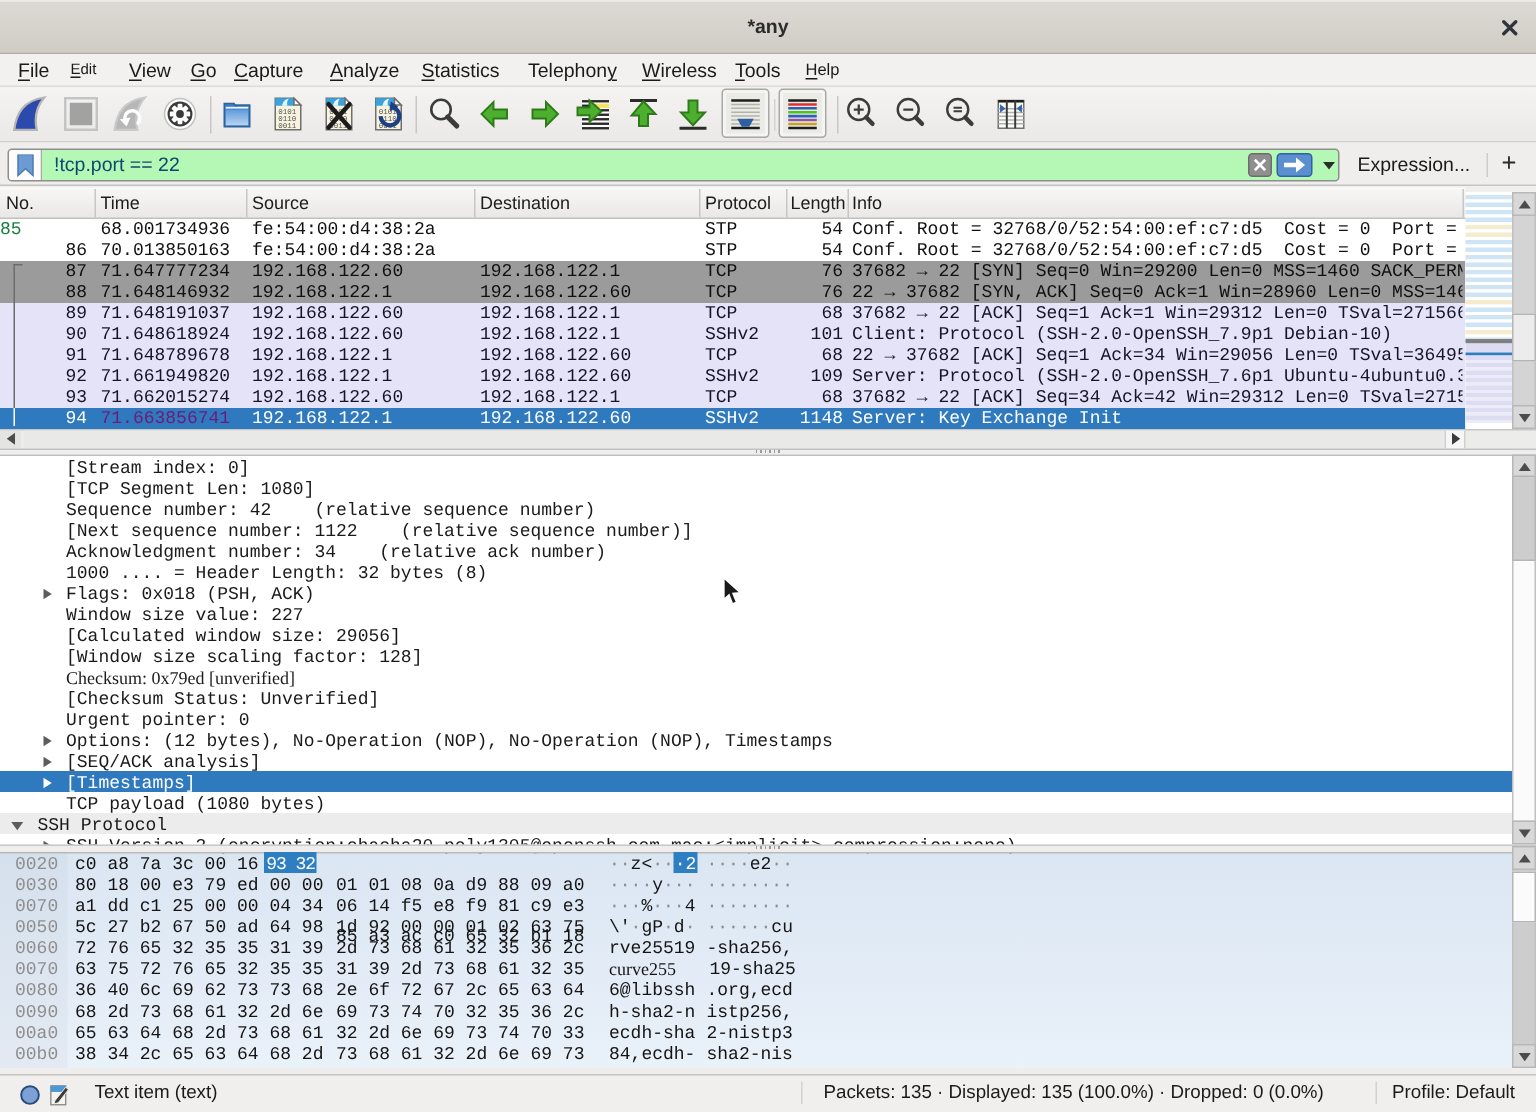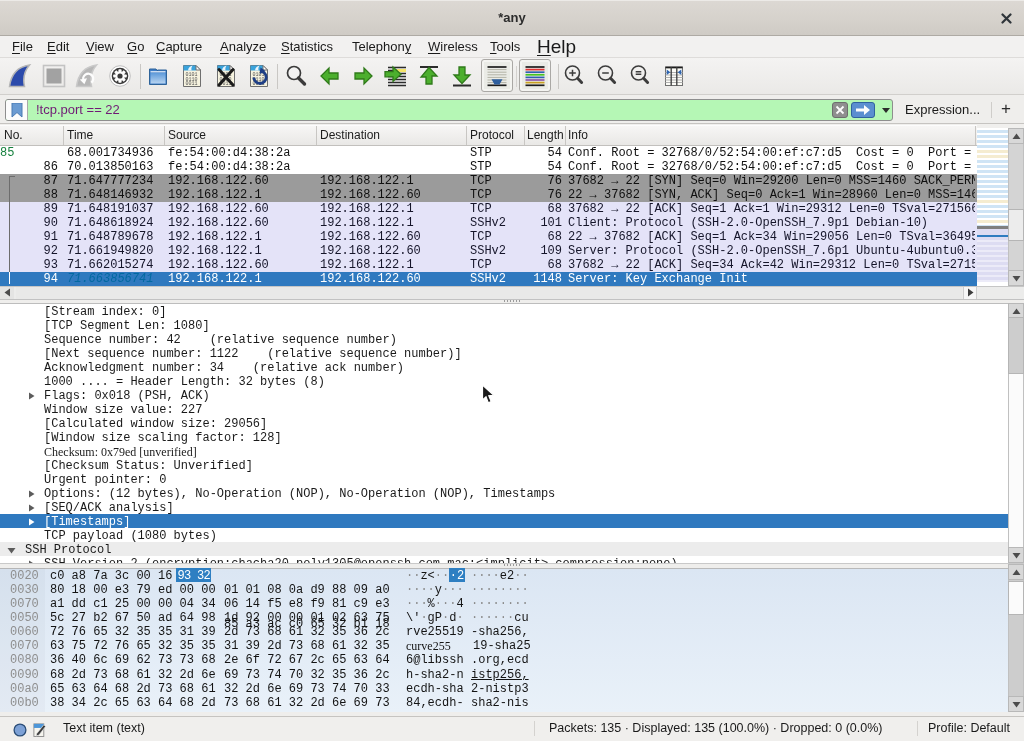--- a/index.html
+++ b/index.html
@@ -10,30 +10,30 @@
 </style></head><body>
 
 <div class="abs" style="left:0;top:0;width:1024px;height:36px;background:linear-gradient(#dcd8d3 0%,#d5d1cb 60%,#cfcbc5 100%);border-top:1px solid #eceae7;border-bottom:1px solid #aeaaa4;"></div>
 <div class="abs" style="left:0;top:0;width:1024px;height:36px;text-align:center;font-size:13px;font-weight:bold;color:#2c2c2c;line-height:36px;">*any</div>
 <svg class="abs" style="left:1001px;top:13px;" width="11" height="11" viewBox="0 0 11 11">
     <path d="M1.5 1.5 L9.5 9.5 M9.5 1.5 L1.5 9.5" stroke="#2e3439" stroke-width="2.2" stroke-linecap="round"></path>
   </svg>
 
 <div class="abs" style="left:0;top:36px;width:1024px;height:22px;background:#f2f1f0;border-bottom:1px solid #dedcda;"></div>
 <div class="abs" style="left:12px;top:36px;height:22px;line-height:22px;font-size:13px;color:#1a1a1a;"><span class="u">F</span>ile</div>
-<div class="abs" style="left:47px;top:36px;height:22px;line-height:22px;font-size:13px;color:#1a1a1a;"><span class="u">E</span>dit</div>
+<div class="abs" style="left:47px;top:36px;height:22px;line-height:22px;font-size:10px;color:#1a1a1a;"><span class="u">E</span>dit</div>
 <div class="abs" style="left:86px;top:36px;height:22px;line-height:22px;font-size:13px;color:#1a1a1a;"><span class="u">V</span>iew</div>
 <div class="abs" style="left:127px;top:36px;height:22px;line-height:22px;font-size:13px;color:#1a1a1a;"><span class="u">G</span>o</div>
 <div class="abs" style="left:156px;top:36px;height:22px;line-height:22px;font-size:13px;color:#1a1a1a;"><span class="u">C</span>apture</div>
 <div class="abs" style="left:220px;top:36px;height:22px;line-height:22px;font-size:13px;color:#1a1a1a;"><span class="u">A</span>nalyze</div>
 <div class="abs" style="left:281px;top:36px;height:22px;line-height:22px;font-size:13px;color:#1a1a1a;"><span class="u">S</span>tatistics</div>
 <div class="abs" style="left:352px;top:36px;height:22px;line-height:22px;font-size:13px;color:#1a1a1a;">Telephon<span class="u">y</span></div>
 <div class="abs" style="left:428px;top:36px;height:22px;line-height:22px;font-size:13px;color:#1a1a1a;"><span class="u">W</span>ireless</div>
 <div class="abs" style="left:490px;top:36px;height:22px;line-height:22px;font-size:13px;color:#1a1a1a;"><span class="u">T</span>ools</div>
-<div class="abs" style="left:537px;top:36px;height:22px;line-height:22px;font-size:19px;color:#1a1a1a;"><span class="u">H</span>elp</div>
+<div class="abs" style="left:537px;top:36px;height:22px;line-height:22px;font-size:11px;color:#1a1a1a;"><span class="u">H</span>elp</div>
 <div class="abs" style="left:0;top:58px;width:1024px;height:37px;background:linear-gradient(#f4f3f2,#eae9e7);border-bottom:1px solid #d1cfcc;"></div>
 <div class="abs" style="left:140px;top:64px;width:1px;height:25px;background:#c9c7c4;"></div>
 <div class="abs" style="left:277px;top:64px;width:1px;height:25px;background:#c9c7c4;"></div>
 <div class="abs" style="left:558px;top:64px;width:1px;height:25px;background:#c9c7c4;"></div>
 <div class="abs" style="left:481px;top:59px;width:32px;height:33px;background:#eaebe6;border:1px solid #aaa8a5;border-radius:3px;box-shadow:inset 0 0 0 2px #f4f4f1;"></div>
 <div class="abs" style="left:519px;top:59px;width:32px;height:33px;background:#eaebe6;border:1px solid #aaa8a5;border-radius:3px;box-shadow:inset 0 0 0 2px #f4f4f1;"></div>
 <div class="abs" style="left:516px;top:66px;width:1px;height:21px;background:#d4d2cf;"></div>
 <svg class="abs" style="left:8px;top:64px;" width="24" height="24" viewBox="0 0 24 24">
     <path d="M1.5 22.5 C3 11 8 3 21.5 1 C15.5 8 15 15.5 16.5 22.5 Z" fill="#2b4aab" stroke="#b5b5b5" stroke-width="1.5"></path>
   </svg>
@@ -196,21 +196,21 @@
     <path d="M4.7 5.5 l3.6 2.8 -3.6 2.8 z" fill="#2e64b1"></path>
     <path d="M19.3 5.5 l-3.6 2.8 3.6 2.8 z" fill="#2e64b1"></path>
   </svg>
 
 <div class="abs" style="left:0;top:95px;width:1024px;height:29px;background:#efeeec;border-bottom:1px solid #c6c4c1;"></div>
 <div class="abs" style="left:5px;top:99px;width:888px;height:22px;background:#b5f7b5;border:1px solid #8e8e8e;border-radius:3px;"></div>
 <div class="abs" style="left:6px;top:100px;width:22px;height:20px;background:#fcfcfc;border-right:1px solid #a9a9a9;border-radius:2px 0 0 2px;"></div>
 <svg class="abs" style="left:11px;top:103px;" width="12" height="15" viewBox="0 0 12 15">
     <path d="M1 0 h10 v14 l-5 -4.5 -5 4.5 z" fill="#6b9bd2" stroke="#4a7ab2" stroke-width="1"></path>
   </svg>
-<div class="abs" style="left:36px;top:99px;height:40px;line-height:22px;font-size:13px;color:#701a75;">!tcp.port == 22</div>
+<div class="abs" style="left:36px;top:99px;height:40px;line-height:22px;font-size:13px;color:#0c4a6e;">!tcp.port == 22</div>
 <div class="abs" style="left:832px;top:102px;width:16px;height:16px;background:#8f8f8f;border:1px solid #6d6d6d;border-radius:3px;"></div>
 <svg class="abs" style="left:835px;top:105px;" width="10" height="10" viewBox="0 0 10 10">
     <path d="M1.5 1.5 L8.5 8.5 M8.5 1.5 L1.5 8.5" stroke="#fdfdfd" stroke-width="1.8"></path>
   </svg>
 <div class="abs" style="left:851px;top:102px;width:24px;height:16px;background:#5b8fd0;border:1px solid #30629f;border-radius:3px;"></div>
 <svg class="abs" style="left:855px;top:105px;" width="16" height="10" viewBox="0 0 16 10">
     <path d="M1 3.5 h8 v-3.5 l6 5 -6 5 v-3.5 h-8 z" fill="#fdfdfd"></path>
   </svg>
 <svg class="abs" style="left:881px;top:107px;" width="10" height="7" viewBox="0 0 10 7">
     <path d="M1 1 h8 l-4 5 z" fill="#2c2c2c"></path>
@@ -302,21 +302,21 @@
 <div class="abs" style="left:0;top:258px;width:977px;height:14px;background:#e4e3f8;"></div>
 <div class="abs mono" style="left:0;top:258px;width:58px;text-align:right;color:#15152a;">93</div>
 <div class="abs mono" style="left:67px;top:258px;color:#15152a;">71.662015274</div>
 <div class="abs mono" style="left:168px;top:258px;color:#15152a;">192.168.122.60</div>
 <div class="abs mono" style="left:320px;top:258px;color:#15152a;">192.168.122.1</div>
 <div class="abs mono" style="left:470px;top:258px;color:#15152a;">TCP</div>
 <div class="abs mono" style="left:470px;top:258px;width:92px;text-align:right;color:#15152a;">68</div>
 <div class="abs mono" style="left:568px;top:258px;width:407px;overflow:hidden;color:#15152a;">37682 → 22 [ACK] Seq=34 Ack=42 Win=29312 Len=0 TSval=2715</div>
 <div class="abs" style="left:0;top:272px;width:977px;height:14px;background:#2f79bf;"></div>
 <div class="abs mono" style="left:0;top:272px;width:58px;text-align:right;color:#ffffff;">94</div>
-<div class="abs mono" style="left:67px;top:272px;color:#0369a1;font-style:italic;">71.663856741</div>
+<div class="abs mono" style="left:67px;top:272px;color:#701a75;">71.663856741</div>
 <div class="abs mono" style="left:168px;top:272px;color:#ffffff;">192.168.122.1</div>
 <div class="abs mono" style="left:320px;top:272px;color:#ffffff;">192.168.122.60</div>
 <div class="abs mono" style="left:470px;top:272px;color:#ffffff;">SSHv2</div>
 <div class="abs mono" style="left:470px;top:272px;width:92px;text-align:right;color:#ffffff;">1148</div>
 <div class="abs mono" style="left:568px;top:272px;width:407px;overflow:hidden;color:#ffffff;">Server: Key Exchange Init</div>
 <div class="abs" style="left:9px;top:176px;width:1px;height:96px;background:#6d6d6d;"></div>
 <div class="abs" style="left:9px;top:176px;width:6px;height:1px;background:#6d6d6d;"></div>
 <div class="abs" style="left:9px;top:272px;width:1px;height:12px;background:#ffffff;"></div>
 <div class="abs" style="left:977px;top:146px;width:31px;height:140px;background:#ffffff;"></div>
 <div class="abs" style="left:977px;top:128px;width:31px;height:158px;background:#ffffff;"></div>
@@ -489,21 +489,21 @@
 <div class="abs mono" style="left:473px;top:639.2px;color:#141414;">19-sha25</div>
 <div class="abs mono" style="left:10px;top:653.4px;color:#8e8e8e;">0080</div>
 <div class="abs mono" style="left:50px;top:653.4px;color:#141414;">36 40 6c 69 62 73 73 68</div>
 <div class="abs mono" style="left:406px;top:653.4px;color:#141414;">6@libssh</div>
 <div class="abs mono" style="left:224px;top:653.4px;color:#141414;">2e 6f 72 67 2c 65 63 64</div>
 <div class="abs mono" style="left:471px;top:653.4px;color:#141414;">.org,ecd</div>
 <div class="abs mono" style="left:10px;top:667.5px;color:#8e8e8e;">0090</div>
 <div class="abs mono" style="left:50px;top:667.5px;color:#141414;">68 2d 73 68 61 32 2d 6e</div>
 <div class="abs mono" style="left:406px;top:667.5px;color:#141414;">h-sha2-n</div>
 <div class="abs mono" style="left:224px;top:667.5px;color:#141414;">69 73 74 70 32 35 36 2c</div>
-<div class="abs mono" style="left:471px;top:667.5px;color:#141414;text-decoration:underline;">istp256,</div>
+<div class="abs mono" style="left:471px;top:667.5px;color:#141414;">istp256,</div>
 <div class="abs mono" style="left:10px;top:681.7px;color:#8e8e8e;">00a0</div>
 <div class="abs mono" style="left:50px;top:681.7px;color:#141414;">65 63 64 68 2d 73 68 61</div>
 <div class="abs mono" style="left:406px;top:681.7px;color:#141414;">ecdh-sha</div>
 <div class="abs mono" style="left:224px;top:681.7px;color:#141414;">32 2d 6e 69 73 74 70 33</div>
 <div class="abs mono" style="left:471px;top:681.7px;color:#141414;">2-nistp3</div>
 <div class="abs mono" style="left:10px;top:695.9px;color:#8e8e8e;">00b0</div>
 <div class="abs mono" style="left:50px;top:695.9px;color:#141414;">38 34 2c 65 63 64 68 2d</div>
 <div class="abs mono" style="left:406px;top:695.9px;color:#141414;">84,ecdh-</div>
 <div class="abs mono" style="left:224px;top:695.9px;color:#141414;">73 68 61 32 2d 6e 69 73</div>
 <div class="abs mono" style="left:471px;top:695.9px;color:#141414;">sha2-nis</div>

